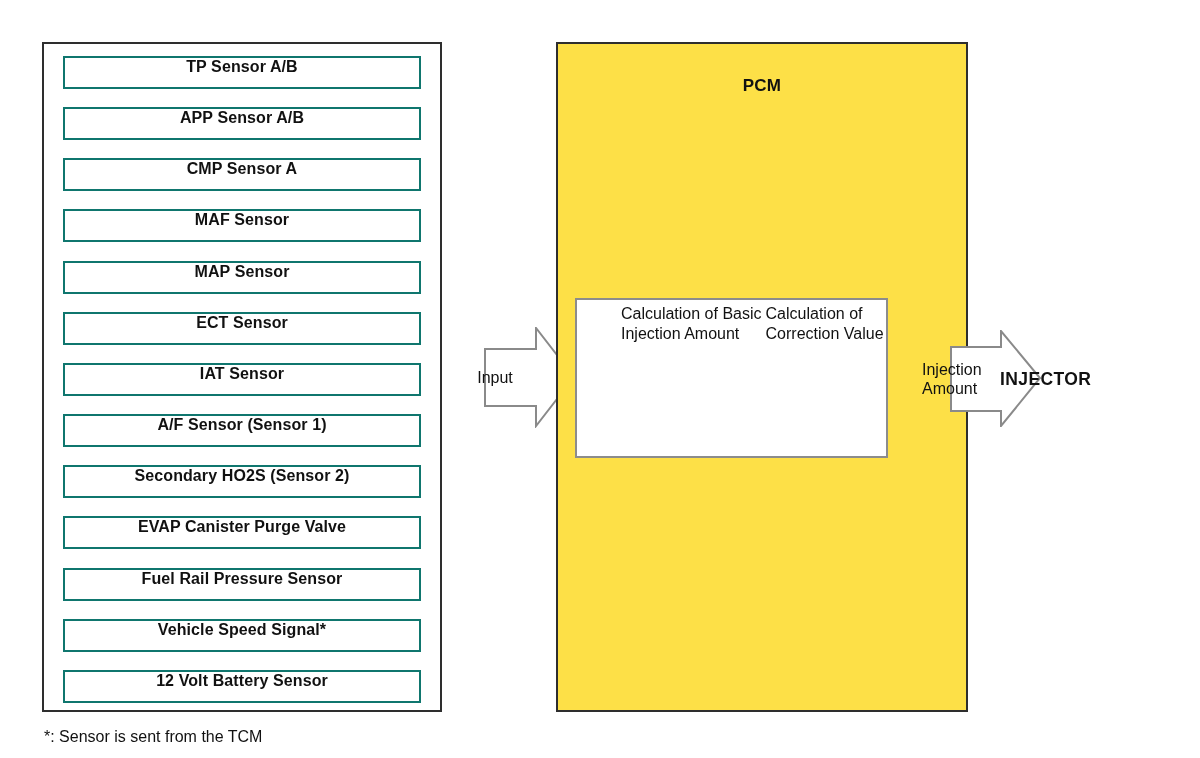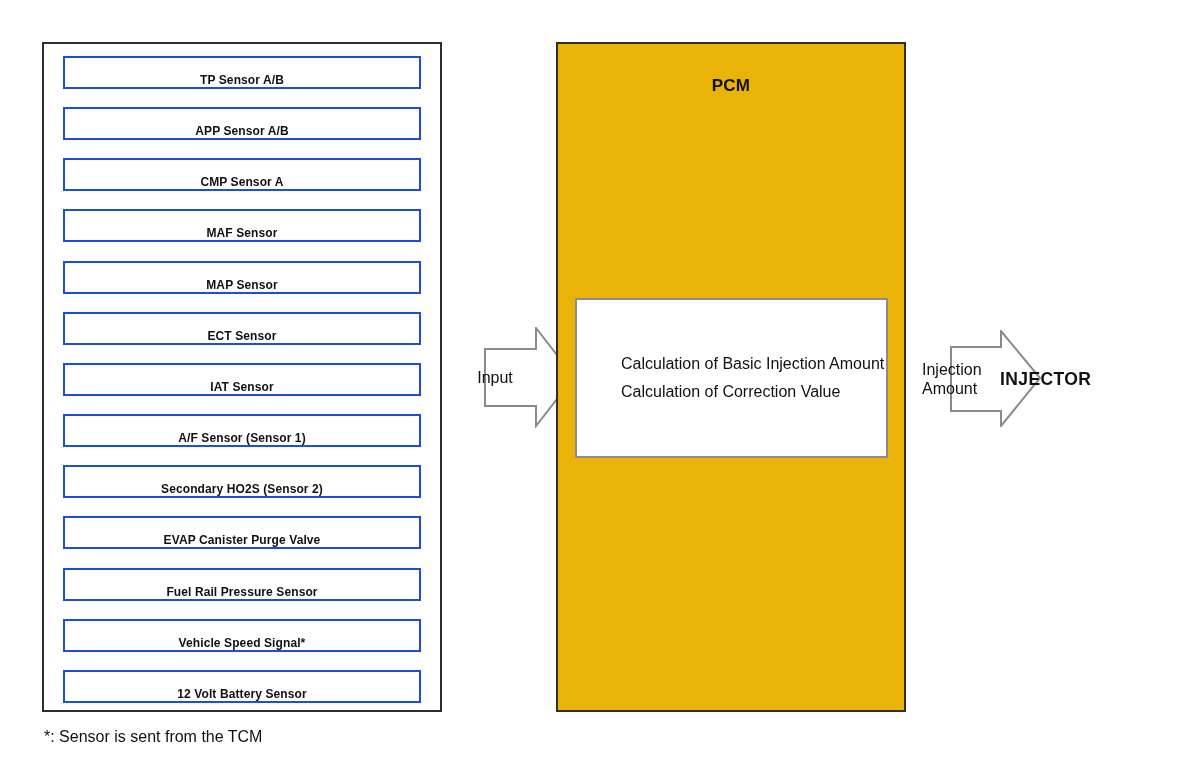--- a/index.html
+++ b/index.html
@@ -18,47 +18,47 @@
     width: 400px; height: 670px;
     border: 2px solid #2e2e2e;
     display: flex; flex-direction: column;
     justify-content: space-between;
     align-items: center;
     padding: 12px 0 7px 0;
     background: #fff;
   }
   .sensor-box {
     width: 358px; height: 33px;
-    border: 2px solid #1d4ed8;
-    display: flex; align-items: flex-end; justify-content: center;
-    font-size: 12px; font-weight: bold;
+    border: 2px solid #0f766e;
+    display: flex; align-items: flex-start; justify-content: center;
+    font-size: 16px; font-weight: bold;
     background: #fff;
     letter-spacing: 0.1px;
     white-space: nowrap;
   }
 
   
   .pcm-box {
     position: absolute; left: 556px; top: 42px;
-    width: 350px; height: 670px;
+    width: 412px; height: 670px;
     border: 2px solid #2e2e2e;
-    background: #eab308;
+    background: #fde047;
   }
   .pcm-title {
     position: absolute; left: 0; top: 32px; width: 100%;
     text-align: center;
     font-size: 17px; font-weight: bold;
     letter-spacing: 0.3px;
   }
   .calc-box {
     position: absolute; left: 17px; top: 254px;
     width: 313px; height: 160px;
     border: 2px solid #8c8c8c;
     background: #fff;
-    display: flex; flex-direction: column; justify-content: center;
+    display: flex; flex-direction: row; justify-content: center;
     padding-left: 44px; 
   }
   .calc-item {
     font-size: 16px; line-height: 20px;
     margin: 4px 0;
   }
 
   
   .block-arrow { position: absolute; padding-left: 32px; }
   .block-arrow svg { display: block; }

